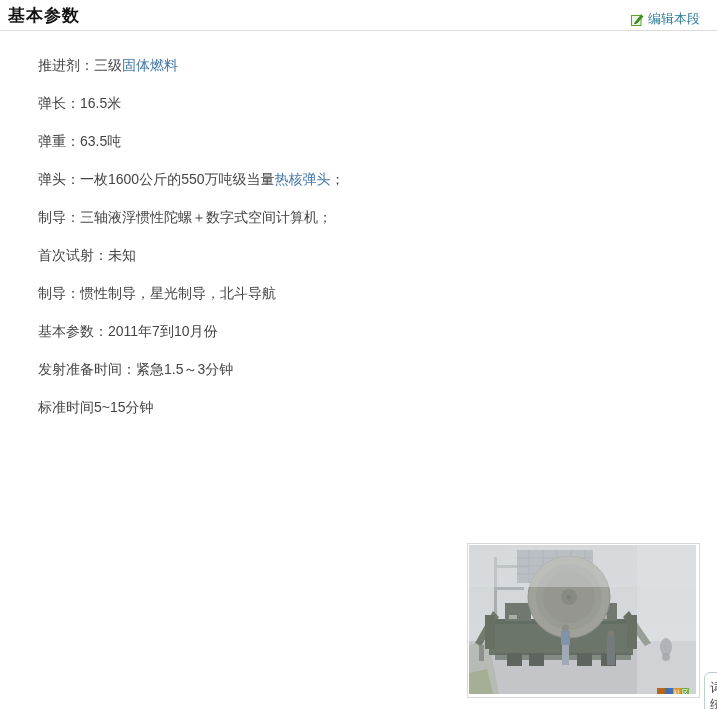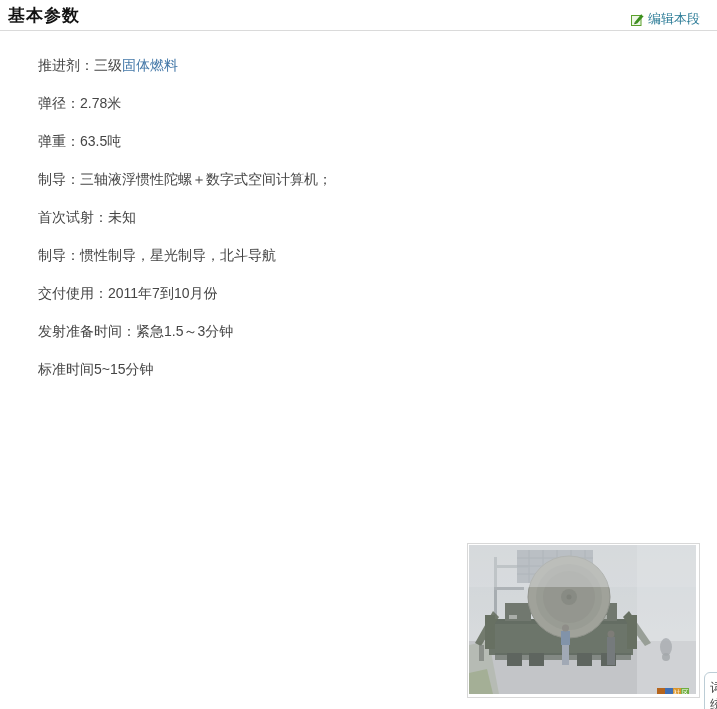--- a/index.html
+++ b/index.html
@@ -97,26 +97,27 @@
         <path d="M3.5 9.5 L6.2 10.6 L3.2 11.2 Z" fill="#2f6e18"></path>
         <path d="M10.8 1.8 L12 2.9" stroke="#bfe0a8" stroke-width="1"></path>
       </svg>
     </span>
     <span class="label">编辑本段</span>
   </a>
 </div>
 
 <div class="param-list">
     <p class="param-line"><span>推进剂：三级</span><span class="link">固体燃料</span></p>
-    <p class="param-line"><span>弹径：2.78米</span></p>
+    <p class="param-line"><span>弹长：16.5米</span></p>
     <p class="param-line"><span>弹重：63.5吨</span></p>
+    <p class="param-line"><span>弹头：一枚1600公斤的550万吨级当量</span><span class="link">热核弹头</span><span>；</span></p>
     <p class="param-line"><span>制导：三轴液浮惯性陀螺＋数字式空间计算机；</span></p>
     <p class="param-line"><span>首次试射：未知</span></p>
     <p class="param-line"><span>制导：惯性制导，星光制导，北斗导航</span></p>
-    <p class="param-line"><span>交付使用：2011年7到10月份</span></p>
+    <p class="param-line"><span>基本参数：2011年7到10月份</span></p>
     <p class="param-line"><span>发射准备时间：紧急1.5～3分钟</span></p>
     <p class="param-line"><span>标准时间5~15分钟</span></p>
   </div>
 
 <div class="photo-figure">
   <div class="photo-canvas">
     <svg width="227" height="149" viewBox="0 0 227 149">
       <defs>
         <linearGradient id="sky" x1="0" y1="0" x2="0" y2="1">
           <stop offset="0" stop-color="#c7ccd1"></stop>

